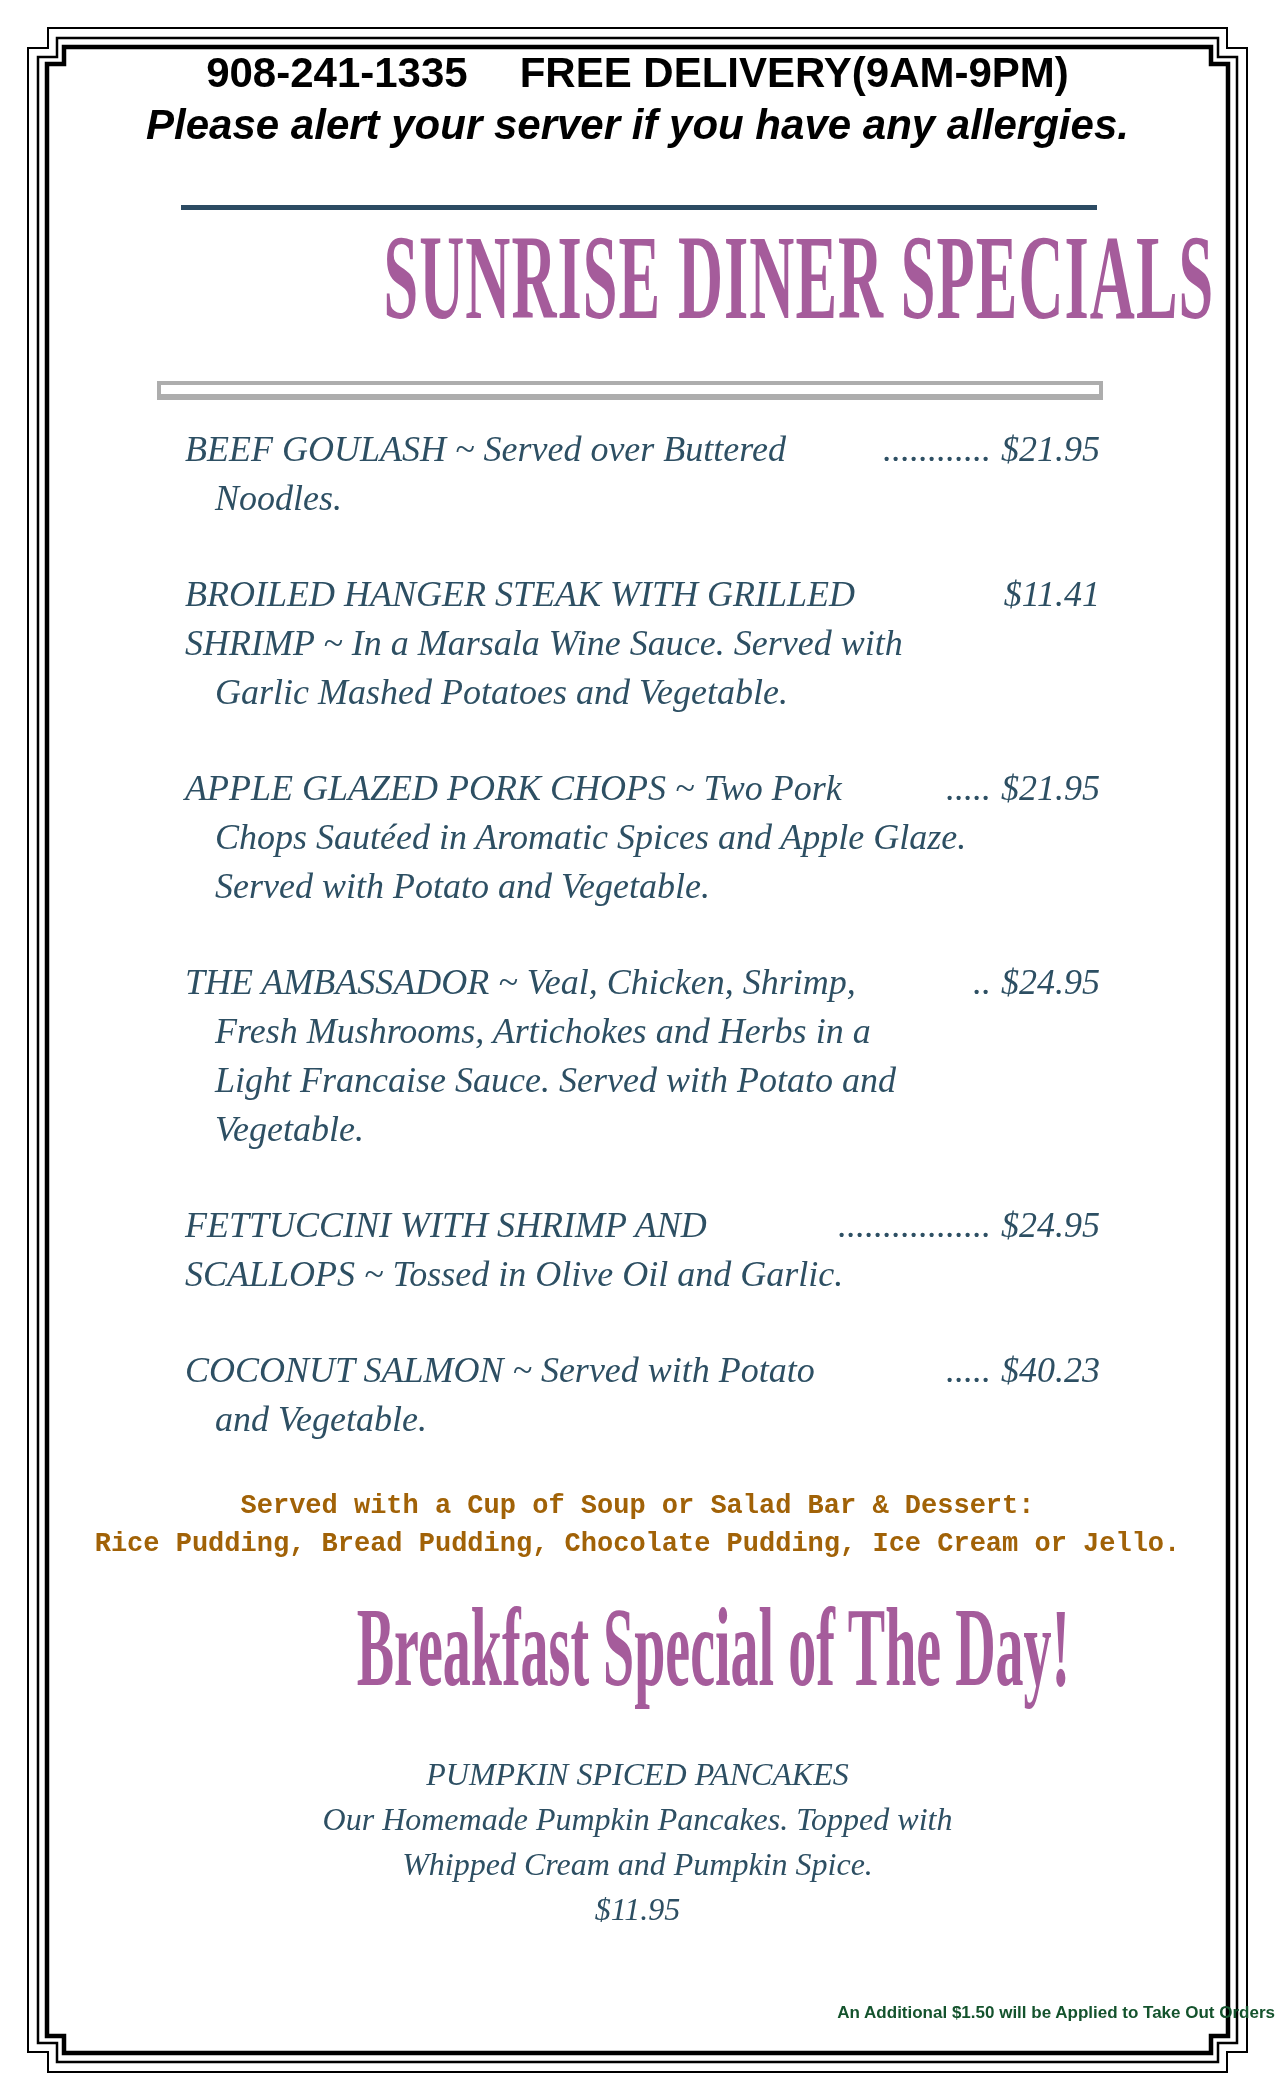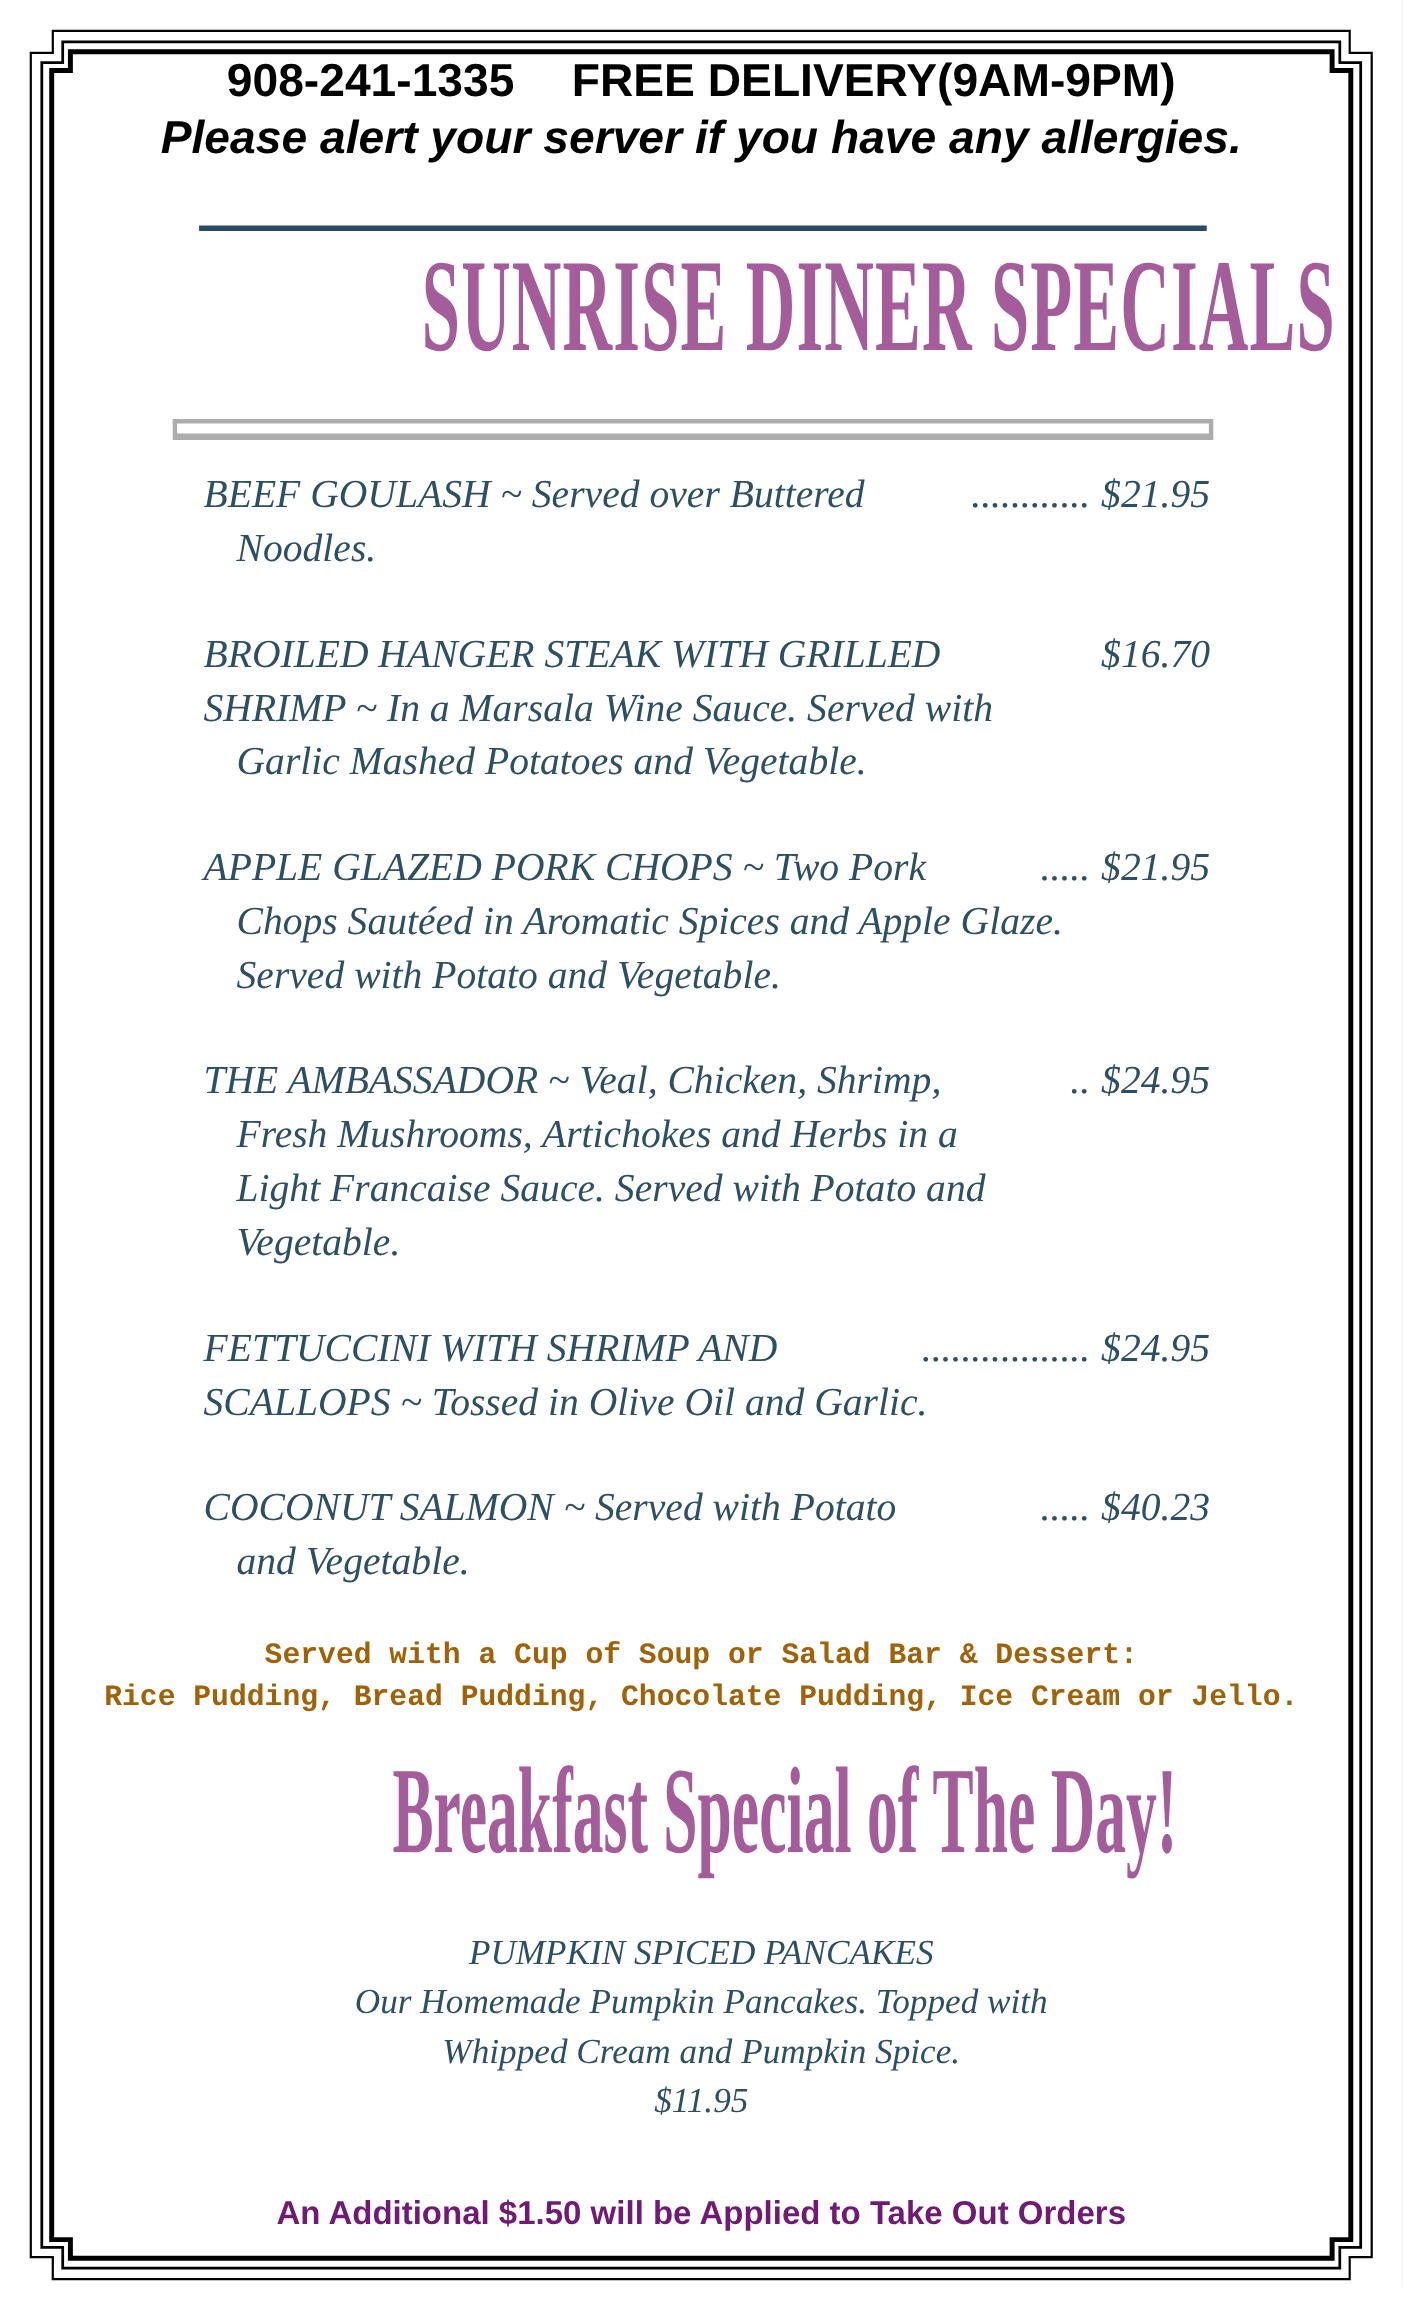--- a/index.html
+++ b/index.html
@@ -49,22 +49,22 @@
 
   
   .soup-note{position:absolute;top:1487px;left:0;width:100%;text-align:center;color:#a16207;
     font-family:Liberation Mono, monospace;font-weight:bold;font-size:27px;line-height:38px;}
 
   
   .breakfast-block{position:absolute;top:1752px;left:0;width:100%;text-align:center;
     color:var(--ink,#2D4F63);font-style:italic;font-size:32px;line-height:45px;}
 
   
-  .footer-note{position:absolute;top:1998px;left:0;width:100%;text-align:center;color:#701a75;
-    font-family:"Liberation Sans", sans-serif;font-weight:bold;font-size:30px;line-height:30px;}
+  .footer-note{position:absolute;top:1998px;left:0;width:100%;text-align:right;color:#14532d;
+    font-family:"Liberation Sans", sans-serif;font-weight:bold;font-size:17px;line-height:30px;}
 </style>
 </head>
 <body>
 
 <div class="page" style="--ink: #2D4F63; --purple: #A55C9B; --navy: #2C4B63;">
 
   <svg class="frame-svg" width="1275" height="2100" viewBox="0 0 1275 2100">
     <path d="M48 28 H1227 L1227 48 L1247 48 V2052 L1227 2052 L1227 2072 H48 L48 2052 L28 2052 V48 L48 48 Z" fill="none" stroke="#000000" stroke-width="2"></path>
     <path d="M57 38 H1218 L1218 57 L1237 57 V2043 L1218 2043 L1218 2062 H57 L57 2043 L38 2043 V57 L57 57 Z" fill="none" stroke="#000000" stroke-width="2.5"></path>
     <path d="M64 47 H1211 L1211 64 L1228 64 V2036 L1211 2036 L1211 2053 H64 L64 2036 L47 2036 V64 L64 64 Z" fill="none" stroke="#000000" stroke-width="4.5"></path>
@@ -96,21 +96,21 @@
         </span>
       </div>
     <div class="item-line indent">Noodles.</div>
       </div>
 
     <div class="menu-item">
       <div class="item-first-row">
         <span class="item-text">BROILED HANGER STEAK WITH GRILLED</span>
         <span class="leader-price">
           <span class="leader"></span>
-          <span class="price">$16.70</span>
+          <span class="price">$11.41</span>
         </span>
       </div>
     <div class="item-line">SHRIMP ~ In a Marsala Wine Sauce. Served with</div>
         <div class="item-line indent">Garlic Mashed Potatoes and Vegetable.</div>
       </div>
 
     <div class="menu-item">
       <div class="item-first-row">
         <span class="item-text">APPLE GLAZED PORK CHOPS ~ Two Pork</span>
         <span class="leader-price">

